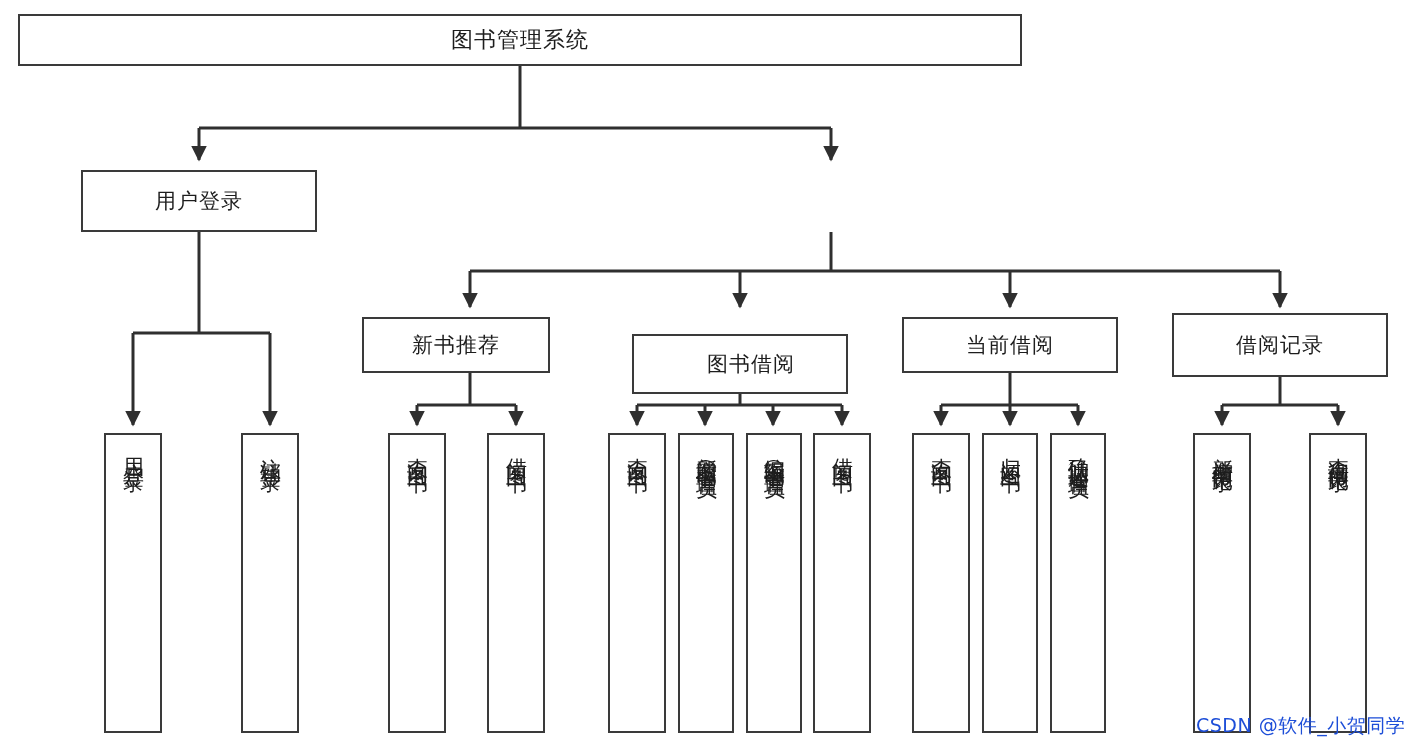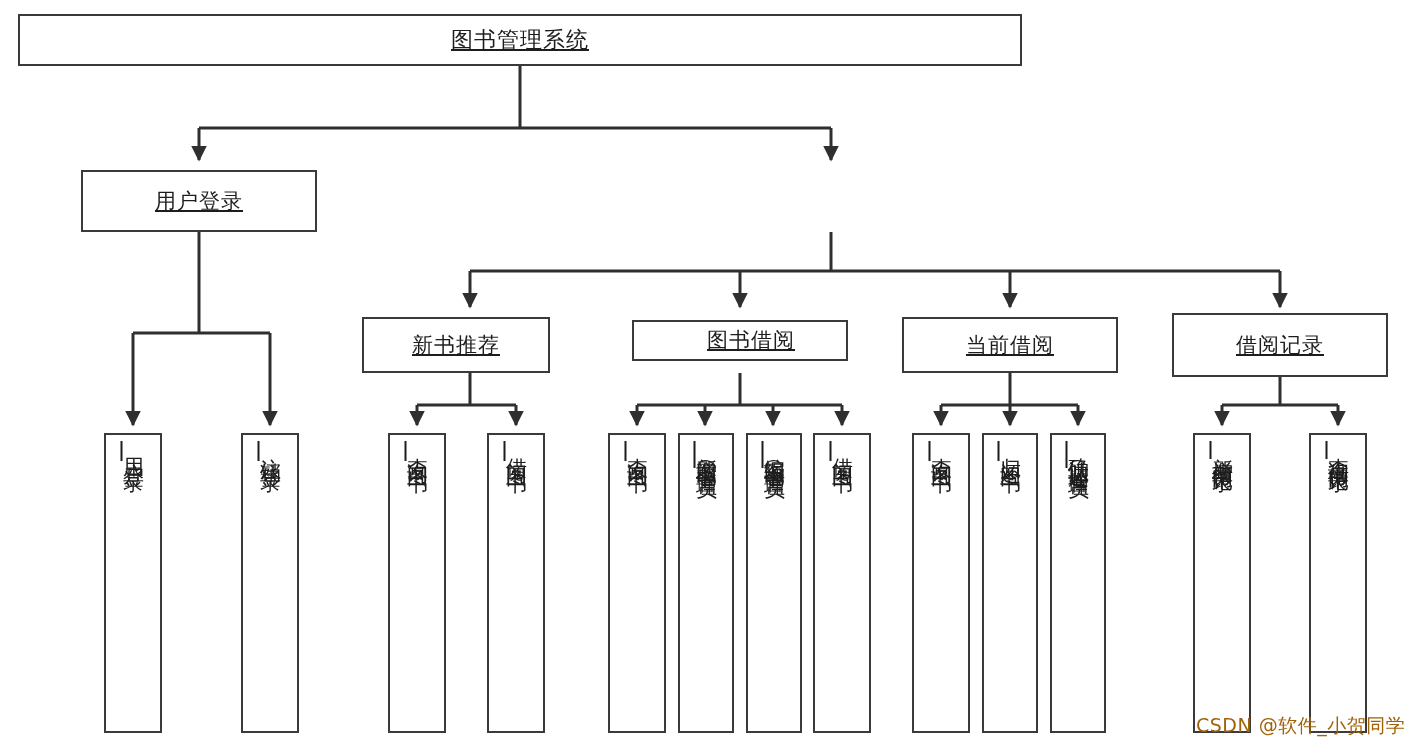--- a/index.html
+++ b/index.html
@@ -34,21 +34,20 @@
     display: flex;
     align-items: center;
     justify-content: center;
     color: #1d1d1d;
   }
   .node .label {
     display: block;
     text-align: right;
     line-height: 1.06;
     white-space: nowrap;
-    text-decoration: underline;
   }
   
   .node.h .label {
     font-size: 21px;
     letter-spacing: 1px;
   }
   .node.root .label {
     font-size: 22px;
     letter-spacing: 1px;
   }
@@ -64,21 +63,21 @@
     font-size: 21px;
     letter-spacing: 5px;
     line-height: 1;
     white-space: nowrap;
   }
   .node.v.tall .label {
     letter-spacing: 3px;
   }
   .watermark {
     position: absolute;
-    color: #a16207;
+    color: #1d4ed8;
     font-size: 19px;
     white-space: nowrap;
     letter-spacing: 0.5px;
     font-family: "DejaVu Sans", "Liberation Sans", sans-serif;
   }
 </style>
 </head>
 <body>
 
 <div id="canvas">
@@ -137,21 +136,21 @@
     <span class="label">图书管理系统</span>
   </div>
 
   <div class="node h" style="left:81px; top:170px; width:236px; height:62px;">
     <span class="label">用户登录</span>
   </div>
 
   <div class="node h" style="left:362px; top:317px; width:188px; height:56px;">
     <span class="label">新书推荐</span>
   </div>
-  <div class="node h" style="left:632px; top:320px; width:216px; height:41px;padding-left:22px;">
+  <div class="node h" style="left:632px; top:334px; width:216px; height:60px;padding-left:22px;">
     <span class="label">图书借阅</span>
   </div>
   <div class="node h" style="left:902px; top:317px; width:216px; height:56px;">
     <span class="label">当前借阅</span>
   </div>
   <div class="node h" style="left:1172px; top:313px; width:216px; height:64px;">
     <span class="label">借阅记录</span>
   </div>
 
   <div class="node v" style="left:104px; top:433px; width:58px; height:300px;">

